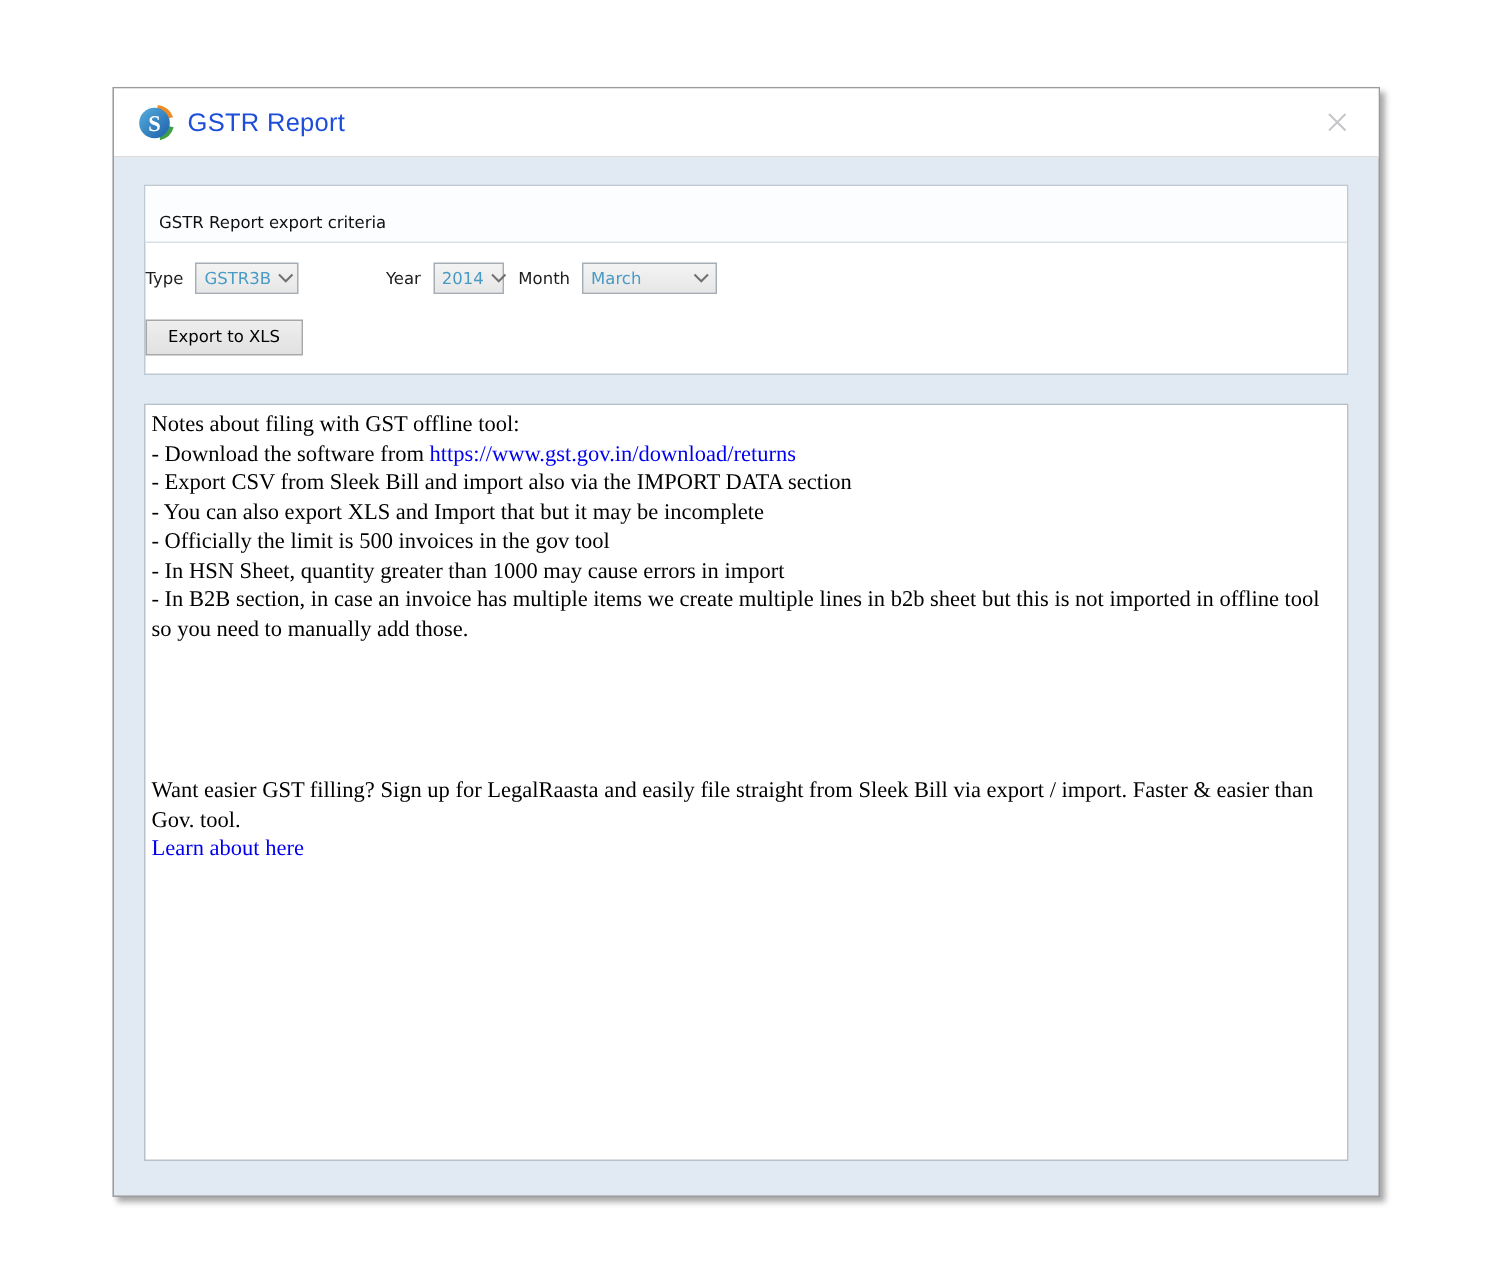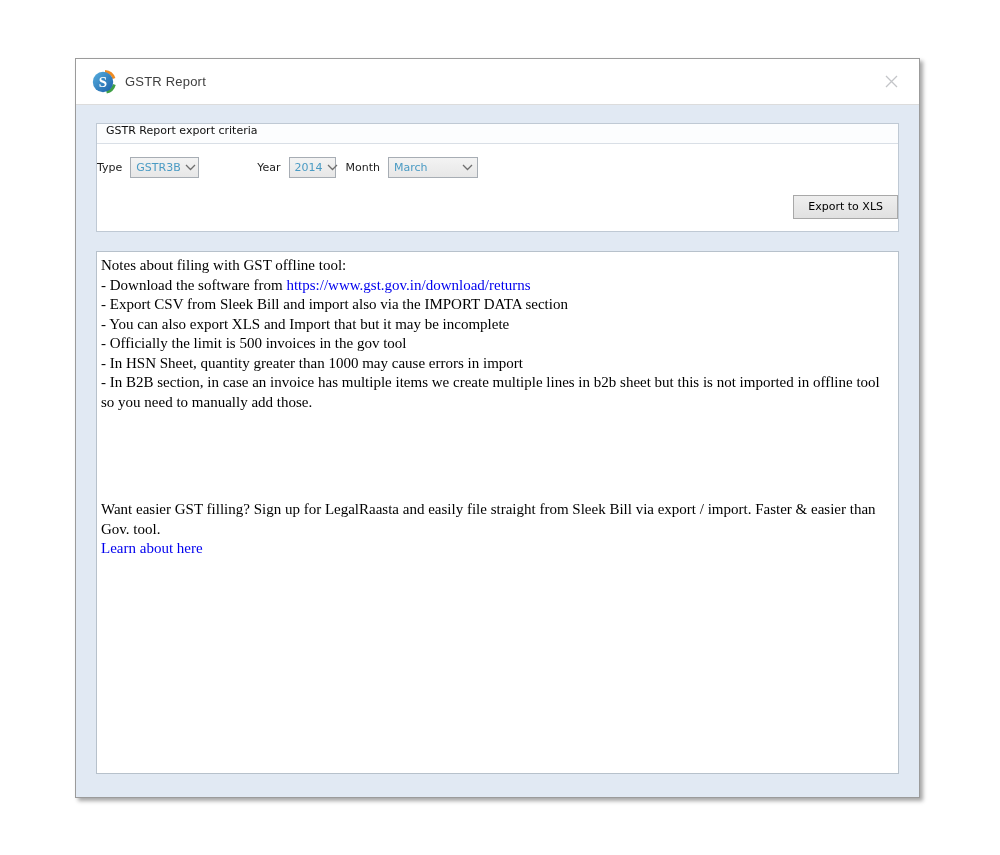--- a/index.html
+++ b/index.html
@@ -23,22 +23,22 @@
     height: 46px;
     background: #ffffff;
     border-bottom: 1px solid #dcdcdc;
     display: flex;
     align-items: center;
     padding: 0 16px;
     flex: 0 0 auto;
   }
   .app-logo { width: 24px; height: 24px; margin-right: 9px; flex: 0 0 auto; }
   .title-text {
-    font-size: 13px;
-    color: #404040;
+    font-size: 17px;
+    color: #1d4ed8;
     letter-spacing: 0.2px;
   }
   .close-btn {
     margin-left: auto;
     width: 24px; height: 24px;
     display: flex; align-items: center; justify-content: center;
     cursor: pointer;
   }
   .content {
     flex: 1;
@@ -48,21 +48,21 @@
     min-height: 0;
   }
   .panel {
     background: #ffffff;
     border: 1px solid #bfc9d4;
   }
   .criteria-panel { flex: 0 0 auto; margin-bottom: 19px; }
   .criteria-header {
     background: #fcfdfe;
     border-bottom: 1px solid #d9dfe6;
-    padding: 0 9px 6px 9px;
+    padding: 18px 9px 6px 9px;
     font-family: "DejaVu Sans", sans-serif;
     font-size: 11px;
     color: #101010;
   }
   .criteria-body { padding: 10px 0 12px 0; }
   .controls-row {
     display: flex;
     align-items: center;
     height: 26px;
   }
@@ -89,21 +89,21 @@
     font-size: 11px;
     color: #4a9bc4;
     white-space: nowrap;
   }
   .dd-type { width: 69px; }
   .dd-year { width: 47px; }
   .dd-month { width: 90px; }
   .chevron { flex: 0 0 auto; margin-left: 4px; }
   .button-row {
     display: flex;
-    justify-content: flex-end;
+    justify-content: flex-start;
     margin-top: 15px;
   }
   .export-btn {
     font-family: "DejaVu Sans", sans-serif;
     font-size: 11px;
     color: #000000;
     background: linear-gradient(#eeeeee, #e1e1e1);
     border: 1px solid #a8a8a8;
     padding: 4px 14px 5px 14px;
     cursor: pointer;

